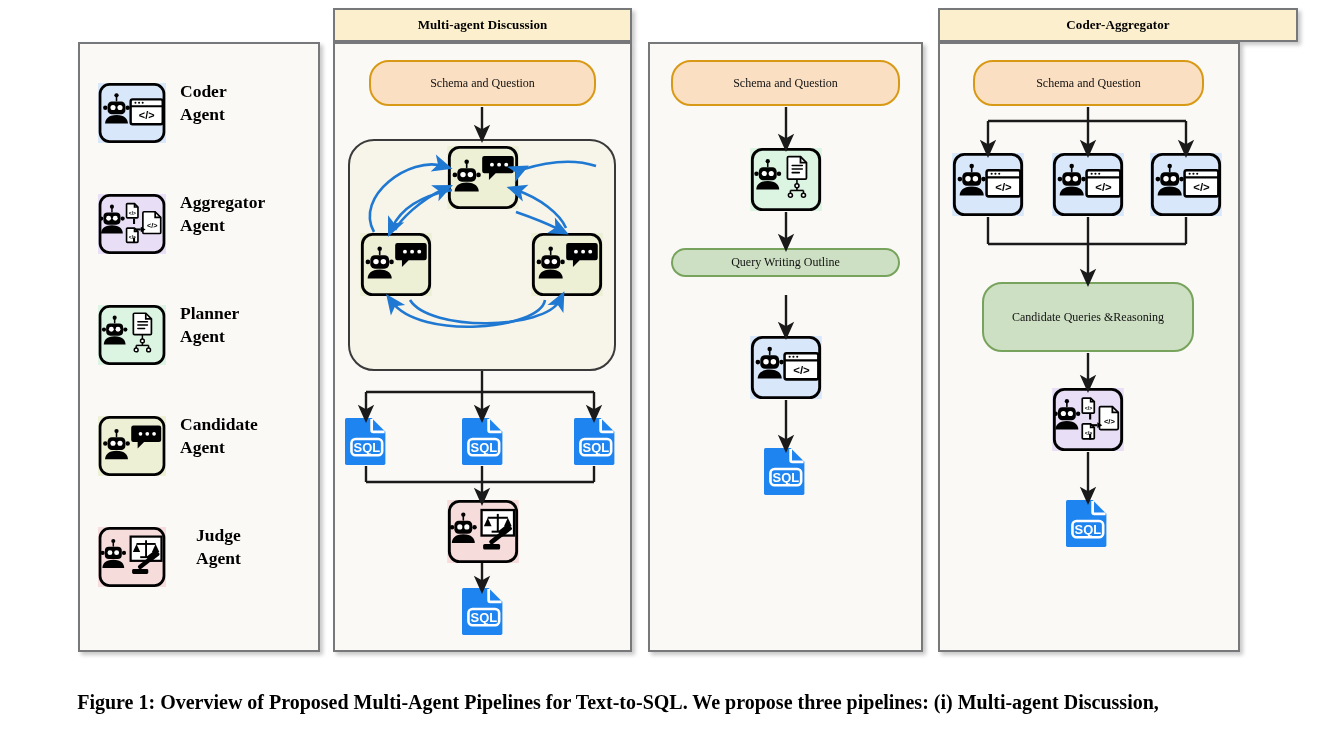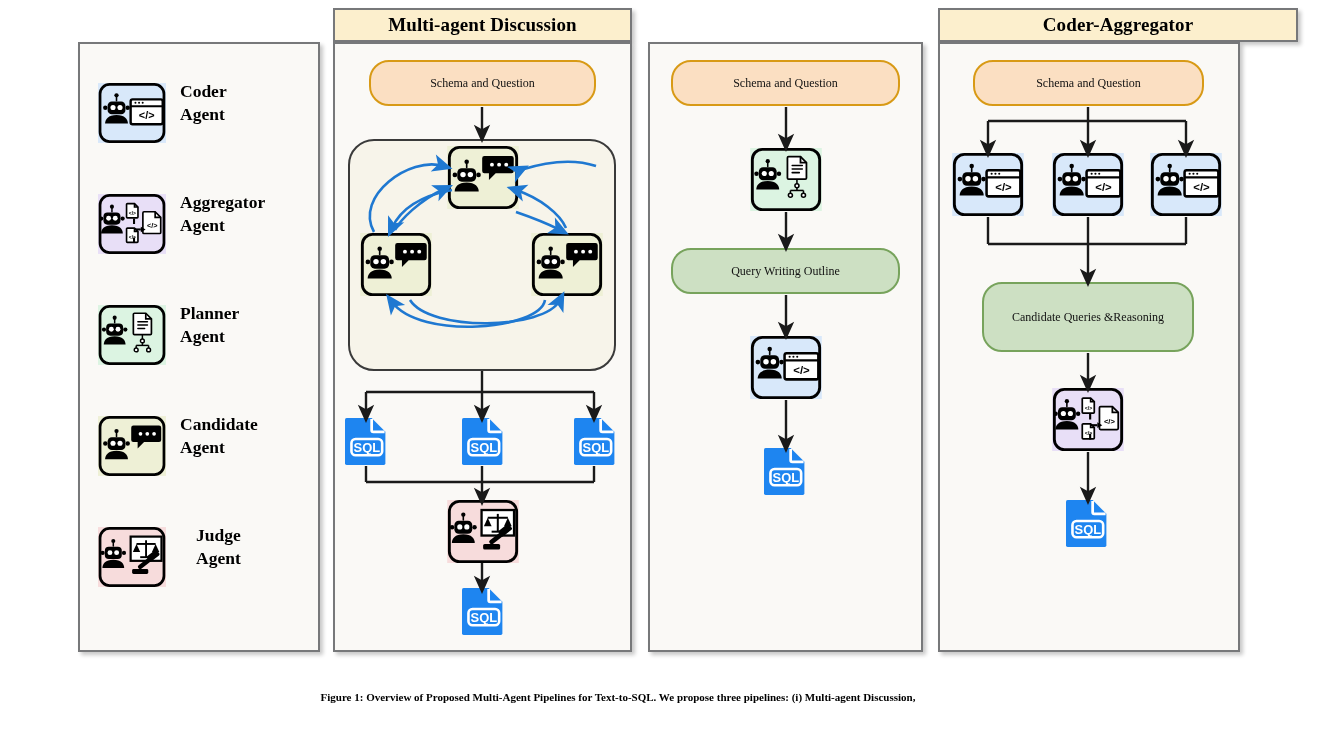--- a/index.html
+++ b/index.html
@@ -20,21 +20,21 @@
     box-shadow: 3px 3px 4px rgba(0,0,0,0.22);
   }
   .panel-header {
     position: absolute;
     background: #fcefcd;
     border: 2px solid #77787a;
     box-sizing: border-box;
     box-shadow: 3px 3px 4px rgba(0,0,0,0.22);
     display: flex; align-items: center; justify-content: center;
     font-weight: bold;
-    font-size: 19px;
+    font-size: 13px;
     color: #000;
     letter-spacing: 0.1px;
   }
 
   
   .procbox {
     position: absolute;
     box-sizing: border-box;
     border-radius: 20px;
     display: flex; align-items: center; justify-content: center;
@@ -70,21 +70,21 @@
 
   
   #wires { position: absolute; left:0; top:0; width:1322px; height:729px; pointer-events:none; }
 
   
   .caption {
     position: absolute;
     left: 0; top: 691px; width: 1236px;
     text-align: center;
     font-weight: bold;
-    font-size: 11px;
+    font-size: 20px;
     color: #000;
     white-space: nowrap;
   }
 </style>
 </head>
 <body>
 
 <div id="root">
 
   <div class="panel" style="left:78px; top:42px; width:242px; height:610px;"></div>
@@ -266,21 +266,21 @@
   </div>
 
   <div class="loopbox" style="left:348px; top:139px; width:268px; height:232px;"></div>
 
   <div class="panel" style="left:648px; top:42px; width:275px; height:610px;"></div>
 
   <div class="procbox orange" style="left:671px; top:60px; width:229px; height:46px;">
     <span>Schema and Question</span>
   </div>
 
-  <div class="procbox green" style="left:671px; top:248px; width:229px; height:46px;">
+  <div class="procbox green" style="left:671px; top:248px; width:229px; height:29px;">
     <span>Query Writing Outline</span>
   </div>
 
   <div class="panel-header" style="left:938px; top:8px; width:360px; height:34px;">
     <span>Coder-Aggregator</span>
   </div>
   <div class="panel" style="left:938px; top:42px; width:302px; height:610px;"></div>
 
   <div class="procbox orange" style="left:973px; top:60px; width:231px; height:46px;">
     <span>Schema and Question</span>

